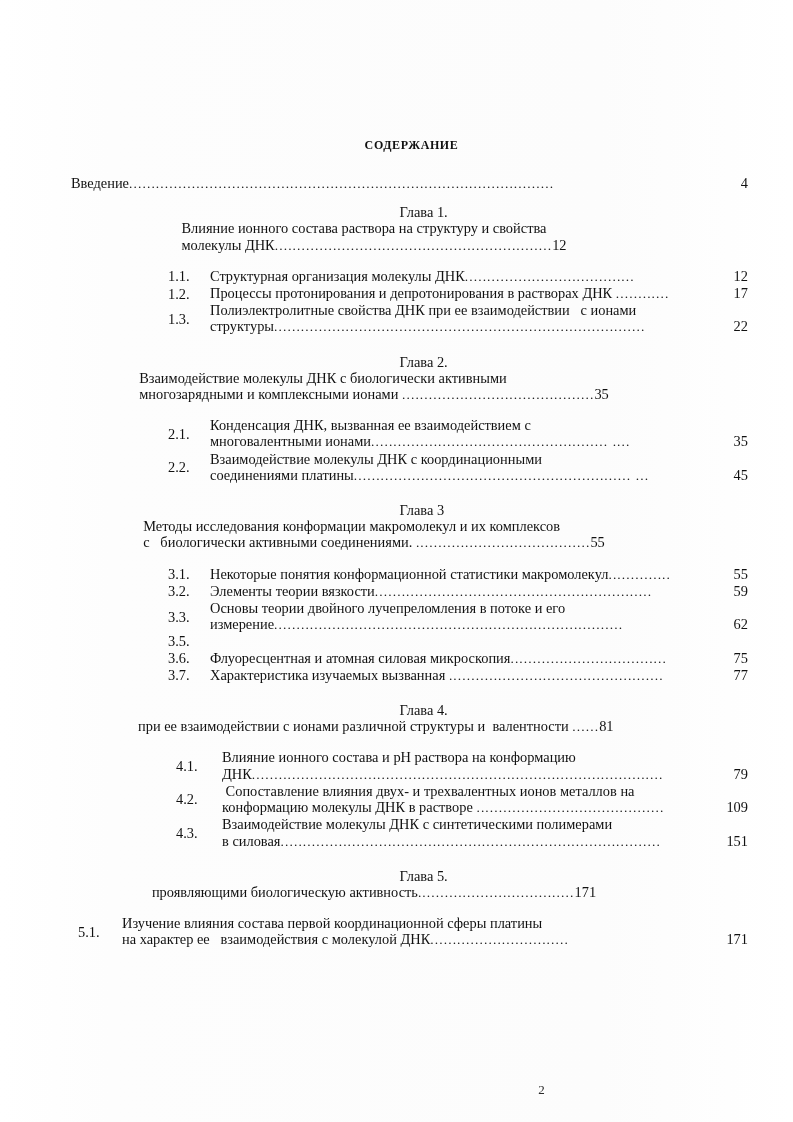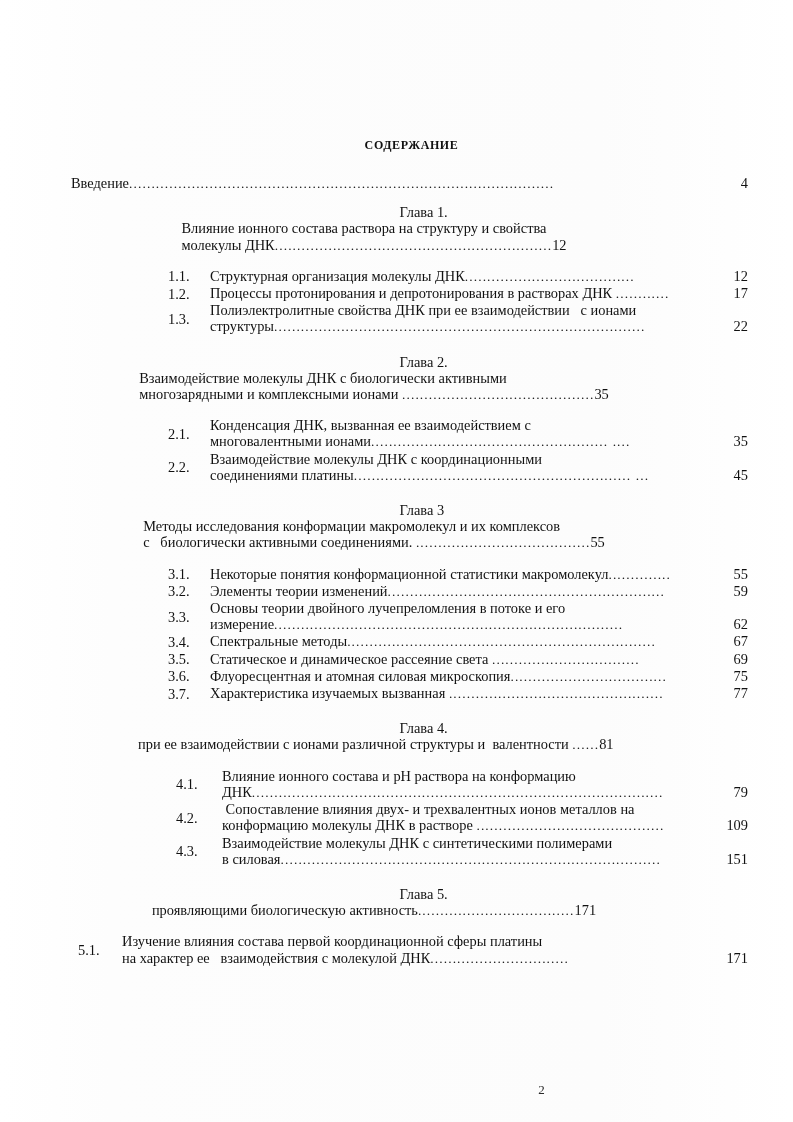--- a/index.html
+++ b/index.html
@@ -285,58 +285,41 @@
                     <span class="txt">Некоторые понятия конформационной статистики макромолекул</span>
                     <span class="dots">..............</span>
                     <span class="pg">55</span>
                   </div>
                 </span>
               </div>
               <div class="sub indent-a">
                 <span class="num">3.2.</span>
                 <span class="body">
                   <div class="ln">
-                    <span class="txt">Элементы теории изменений</span>
+                    <span class="txt">Элементы теории вязкости</span>
                     <span class="dots">..............................................................</span>
                     <span class="pg">59</span>
                   </div>
                 </span>
               </div>
               <div class="sub indent-a">
                 <span class="num">3.3.</span>
                 <span class="body">
                   <div class="ln nodots">
                     <span class="txt">Основы теории двойного лучепреломления в потоке и его</span>
                   </div>
                   <div class="ln">
                     <span class="txt">измерение</span>
                     <span class="dots">.............................................................................. </span>
                     <span class="pg">62</span>
                   </div>
                 </span>
               </div>
               <div class="sub indent-a">
-                <span class="num">3.4.</span>
-                <span class="body">
-                  <div class="ln">
-                    <span class="txt">Спектральные методы</span>
-                    <span class="dots">.....................................................................</span>
-                    <span class="pg">67</span>
-                  </div>
-                </span>
-              </div>
-              <div class="sub indent-a">
                 <span class="num">3.5.</span>
-                <span class="body">
-                  <div class="ln">
-                    <span class="txt">Статическое и динамическое рассеяние света </span>
-                    <span class="dots">................................. </span>
-                    <span class="pg">69</span>
-                  </div>
-                </span>
               </div>
               <div class="sub indent-a">
                 <span class="num">3.6.</span>
                 <span class="body">
                   <div class="ln">
                     <span class="txt">Флуоресцентная и атомная силовая микроскопия</span>
                     <span class="dots">...................................</span>
                     <span class="pg">75</span>
                   </div>
                 </span>

